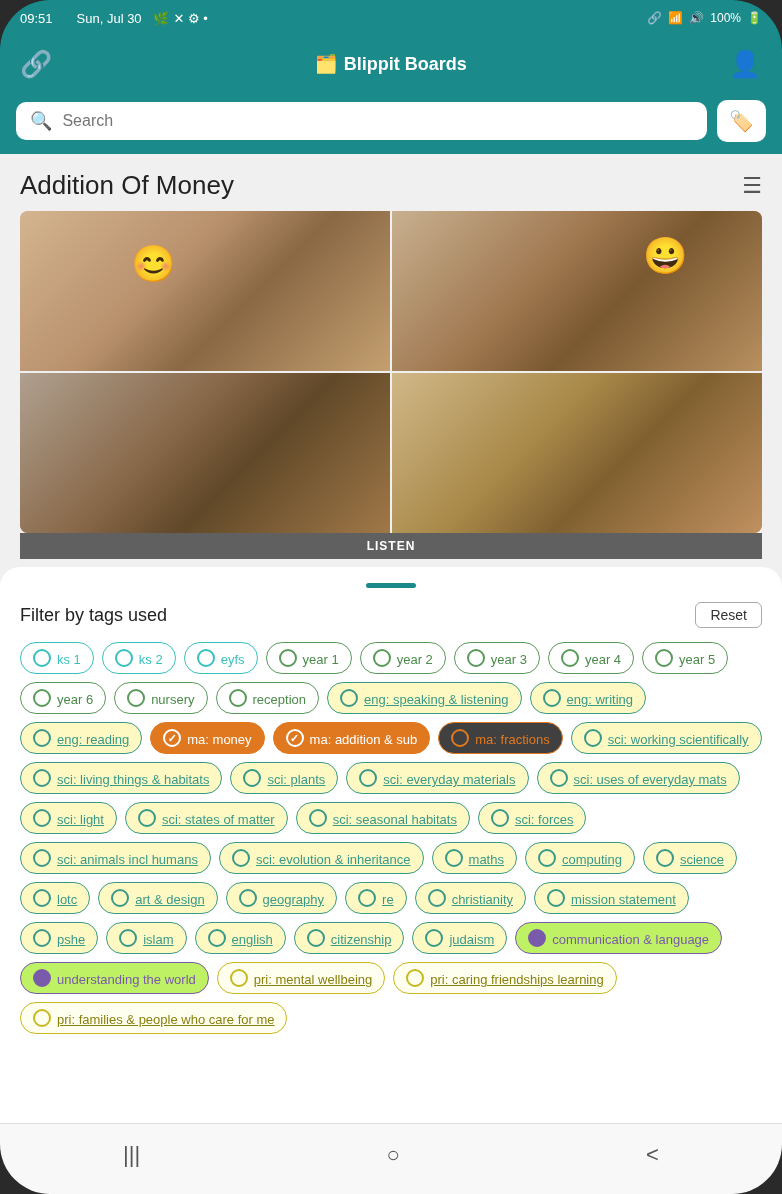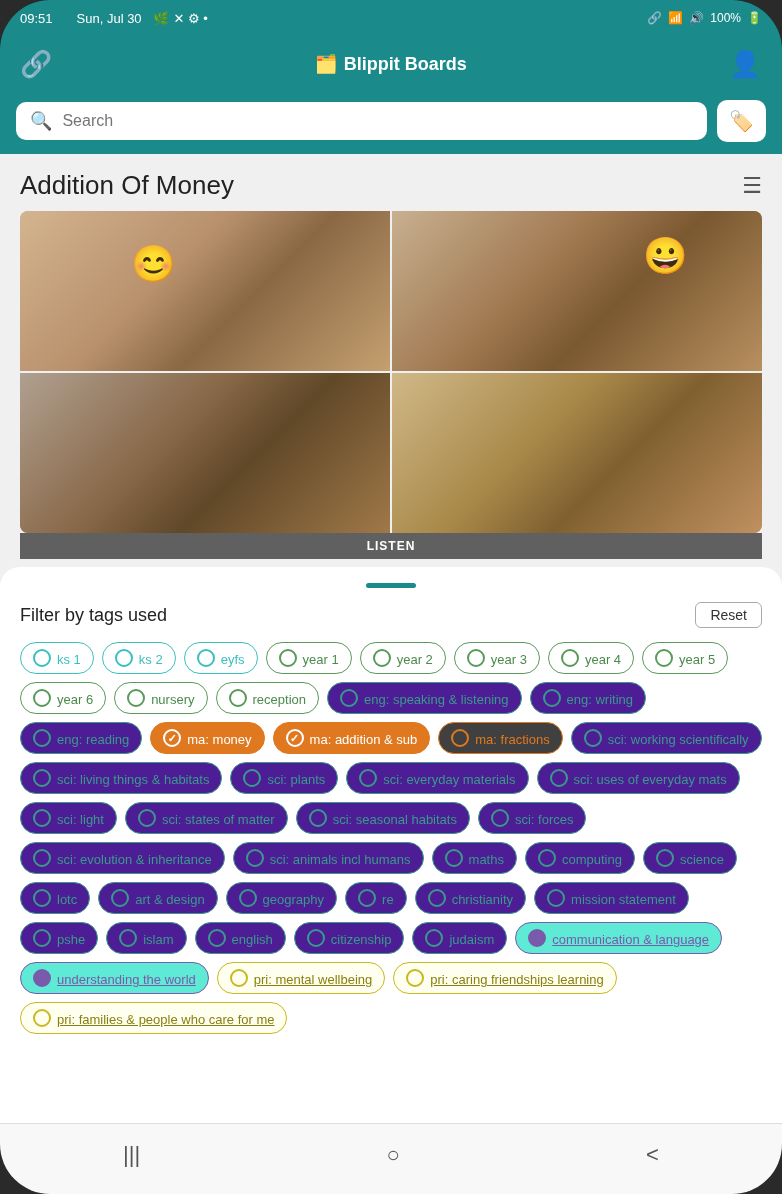--- a/index.html
+++ b/index.html
@@ -248,29 +248,29 @@
       color: white;
     }
     .tag-orange.active .tag-circle {
       background: #e07820;
       border-color: white;
     }
 
     .tag-blue-green {
       border-color: #3a9a8a;
       color: #3a9a8a;
-      background: #4c1d95;
+      background: #fef9c3;
+      text-decoration: underline;
     }
     .tag-blue-green .tag-circle { border-color: #3a9a8a; }
 
     .tag-purple {
       border-color: #7a5aaa;
       color: #7a5aaa;
-      background: #5eead4;
-      text-decoration: underline;
+      background: #bef264;
     }
     .tag-purple .tag-circle { border-color: #7a5aaa; background: #7a5aaa; }
 
     .tag-yellow {
       border-color: #c8b820;
       color: #8a8010;
       background: #fffff0;
       text-decoration: underline;
     }
     .tag-yellow .tag-circle { border-color: #c8b820; }
@@ -472,25 +472,25 @@
           <div class="tag tag-blue-green">
             <span class="tag-circle"></span>
             <span>sci: seasonal habitats</span>
           </div>
           <div class="tag tag-blue-green">
             <span class="tag-circle"></span>
             <span>sci: forces</span>
           </div>
           <div class="tag tag-blue-green">
             <span class="tag-circle"></span>
+            <span>sci: animals incl humans</span>
+          </div>
+          <div class="tag tag-blue-green">
+            <span class="tag-circle"></span>
             <span>sci: evolution &amp; inheritance</span>
-          </div>
-          <div class="tag tag-blue-green">
-            <span class="tag-circle"></span>
-            <span>sci: animals incl humans</span>
           </div>
           <div class="tag tag-blue-green">
             <span class="tag-circle"></span>
             <span>maths</span>
           </div>
           <div class="tag tag-blue-green">
             <span class="tag-circle"></span>
             <span>computing</span>
           </div>
           <div class="tag tag-blue-green">

